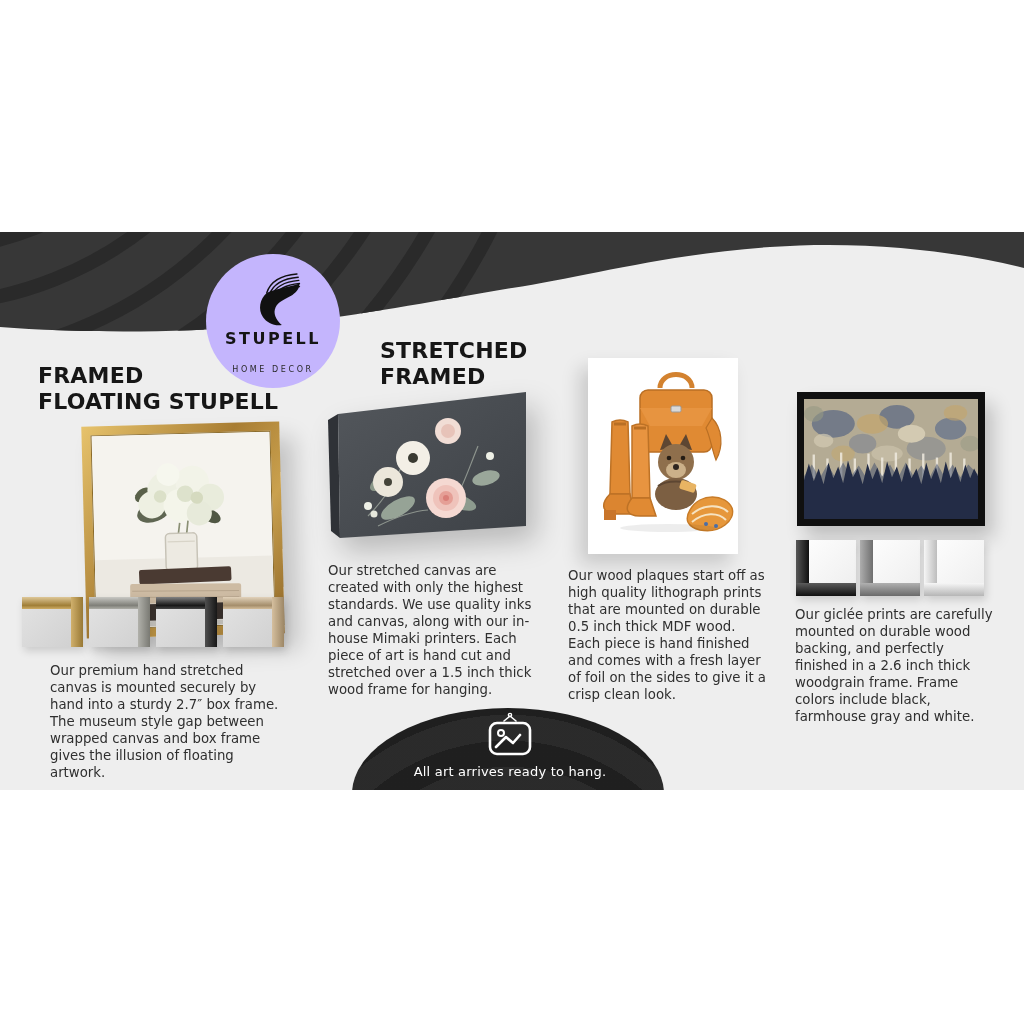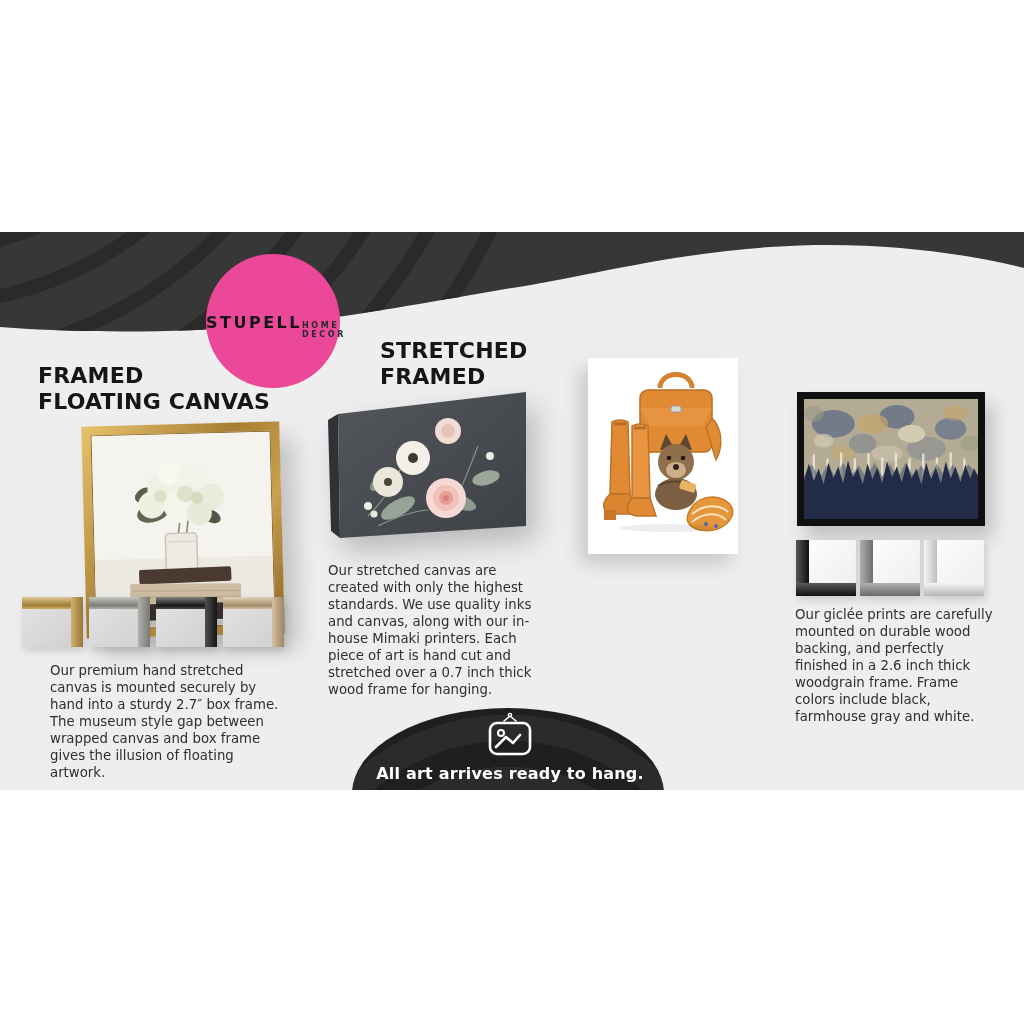--- a/index.html
+++ b/index.html
@@ -7,23 +7,23 @@
     --dome-color:#212121; --heading-color:#161616; --body-color:#2f2f2f;
   }
   *{box-sizing:border-box;margin:0;padding:0}
   body{font-family:"DejaVu Sans","Liberation Sans",sans-serif;background:#fff}
   .stage{position:relative;width:1024px;height:1024px;background:var(--bg);overflow:hidden}
 
   .panel{position:absolute;left:0;top:232px;width:1024px;height:558px;background:var(--panel-bg)}
   .band-svg{position:absolute;left:0;top:0}
 
   .logo-circle{position:absolute;left:206px;top:254px;width:134px;height:134px;border-radius:50%;
-    background:#ec4899;display:flex;flex-direction:row;align-items:center;justify-content:flex-start;z-index:5}
+    background:#c4b5fd;display:flex;flex-direction:column;align-items:center;justify-content:center;z-index:5}
   .logo-brand{font-size:16px;font-weight:600;letter-spacing:2.5px;color:#151515;margin-top:2px}
-  .logo-tagline{font-size:8px;font-weight:700;letter-spacing:2.6px;color:#2a2a2a;margin-top:17px}
+  .logo-tagline{font-size:8px;font-weight:400;letter-spacing:2.6px;color:#2a2a2a;margin-top:17px}
 
   .col-heading{position:absolute;font-weight:800;font-size:22px;line-height:1.16;letter-spacing:.2px;
     color:var(--heading-color);z-index:4;white-space:nowrap}
   .col-text{position:absolute;font-size:13.3px;line-height:1.28;color:var(--body-color);z-index:4}
 
   .product1{position:absolute;left:84px;top:424px;width:198px;height:212px;padding:9px;
     background:linear-gradient(125deg,#e7c36c,#a87d33 45%,#caa14e 70%,#8d6526);
     transform:rotate(-1.5deg);box-shadow:14px 16px 22px rgba(0,0,0,.18);z-index:3}
   .product1 .inner{width:100%;height:100%;background:#f6f4ef;border:1px solid #8a6a28;overflow:hidden}
 
@@ -48,21 +48,21 @@
     background-image:linear-gradient(90deg,rgba(255,255,255,.28),rgba(0,0,0,.22))}
   .sw-bottom{position:absolute;left:0;right:0;bottom:0;height:13px;
     background-image:linear-gradient(180deg,rgba(255,255,255,.3),rgba(0,0,0,.25))}
   .swatch.bright .canvas{background:linear-gradient(135deg,#ffffff,#ededed)}
 
   .dome-wrap{position:absolute;left:330px;top:690px;width:360px;height:100px;overflow:hidden;z-index:6}
   .dome{position:absolute;left:22px;top:18px;width:312px;height:172px;border-radius:50%;
     background:repeating-radial-gradient(circle at 50% 140%,rgba(255,255,255,.045) 0 26px,rgba(0,0,0,.06) 26px 52px),var(--dome-color)}
   .dome-content{position:absolute;left:0;top:0;width:100%;text-align:center}
   .footer-icon{margin-top:22px}
-  .footer-msg{color:#fff;font-size:16px;font-weight:700;letter-spacing:.2px;margin-top:2px}
+  .footer-msg{color:#fff;font-size:13px;font-weight:400;letter-spacing:.2px;margin-top:2px}
 </style>
 </head>
 <body>
 
 <div class="stage">
 
   <div class="panel"></div>
 
   <svg class="band-svg" width="1024" height="420" viewBox="0 0 1024 420" aria-hidden="true">
     <defs>
@@ -94,21 +94,21 @@
         <path d="M92,28 C71,30 59,36 53,50"></path>
       </g>
       <path d="M40,38 C29,48 26,64 34,76 C40,85 52,91 64,89 C54,80 50,70 54,61 C58,52 68,49 78,43 C86,38 92,32 92,23 C78,29 56,30 40,38 Z" fill="#111"></path>
     </svg>
     <div class="logo-brand">STUPELL</div>
     <div class="logo-tagline">HOME DECOR</div>
   </div>
 
   <div class="col-heading" style="left:38px;top:363px">
     <span>FRAMED</span><br>
-    <span>FLOATING CANVAS</span>
+    <span>FLOATING STUPELL</span>
   </div>
 
   <div class="product1">
     <div class="inner">
       <svg width="100%" height="100%" viewBox="0 0 170 186" preserveAspectRatio="none" aria-hidden="true">
         <rect width="170" height="186" fill="#f5f3ee"></rect>
         <rect y="120" width="170" height="66" fill="#ece9e2"></rect>
 
         <ellipse cx="58" cy="74" rx="17" ry="10" fill="#5f6652" transform="rotate(-20 58 74)"></ellipse>
         <ellipse cx="100" cy="60" rx="13" ry="8" fill="#6e7860" transform="rotate(15 100 60)"></ellipse>
@@ -199,21 +199,21 @@
           <circle cx="118" cy="112" r="13" fill="#efc3bb"></circle>
         <circle cx="118" cy="112" r="7" fill="#e59f96"></circle>
           <circle cx="118" cy="112" r="3" fill="#d97f78"></circle>
         <circle cx="40" cy="120" r="4" fill="#eef0e6"></circle>
           <circle cx="46" cy="128" r="3.5" fill="#e6e8dc"></circle>
         <circle cx="162" cy="70" r="4" fill="#eef0e6"></circle>
       </g>
     </svg>
   </div>
 
-  <div class="col-text" style="left:328px;top:562px;width:205px">Our stretched canvas are created with only the highest standards. We use quality inks and canvas, along with our in-house Mimaki printers. Each piece of art is hand cut and stretched over a 0.7 inch thick wood frame for hanging.</div>
+  <div class="col-text" style="left:328px;top:562px;width:205px">Our stretched canvas are created with only the highest standards. We use quality inks and canvas, along with our in-house Mimaki printers. Each piece of art is hand cut and stretched over a 1.5 inch thick wood frame for hanging.</div>
 
 
   <div class="product3">
     <svg width="150" height="196" viewBox="0 0 150 196" aria-hidden="true">
       <rect width="150" height="196" fill="#ffffff"></rect>
 
       <path d="M72,30 C72,12 104,12 104,30" stroke="#d3822f" stroke-width="5" fill="none"></path>
       <rect x="52" y="32" width="72" height="62" rx="8" fill="#e08a33" stroke="#b96f24" stroke-width="1.5"></rect>
       <path d="M52,50 L124,50 L114,68 L62,68 Z" fill="#e79440"></path>
       <rect x="83" y="48" width="10" height="6" rx="1.5" fill="#d9d9d9" stroke="#9a9a9a" stroke-width="1"></rect>
@@ -238,20 +238,21 @@
       <rect x="92" y="124" width="16" height="9" rx="2" fill="#e8b463" transform="rotate(18 100 128)"></rect>
 
       <path d="M102,152 C112,134 138,136 144,150 C148,162 132,176 112,172 C100,169 96,162 102,152 Z" fill="#e6973b" stroke="#c87c28" stroke-width="1.5"></path>
       <path d="M104,156 C116,146 132,146 140,154 M104,164 C116,154 130,154 138,162" stroke="#f6e3c2" stroke-width="2" fill="none"></path>
       <circle cx="118" cy="166" r="2" fill="#4a6ea8"></circle>
         <circle cx="128" cy="168" r="2" fill="#4a6ea8"></circle>
       <ellipse cx="80" cy="170" rx="48" ry="4" fill="rgba(0,0,0,0.07)"></ellipse>
     </svg>
   </div>
 
+  <div class="col-text" style="left:568px;top:567px;width:200px">Our wood plaques start off as high quality lithograph prints that are mounted on durable 0.5 inch thick MDF wood. Each piece is hand finished and comes with a fresh layer of foil on the sides to give it a crisp clean look.</div>
 
 
   <div class="product4">
     <svg viewBox="0 0 178 121" preserveAspectRatio="none" aria-hidden="true">
       <rect width="178" height="121" fill="#b4ab94"></rect>
       <g opacity=".75">
         <ellipse cx="30" cy="25" rx="22" ry="14" fill="#5f6c85"></ellipse>
           <ellipse cx="95" cy="18" rx="18" ry="12" fill="#5f6c85"></ellipse>
         <ellipse cx="150" cy="30" rx="16" ry="11" fill="#66738c"></ellipse>
           <ellipse cx="60" cy="45" rx="14" ry="10" fill="#6a7690" opacity=".6"></ellipse>

